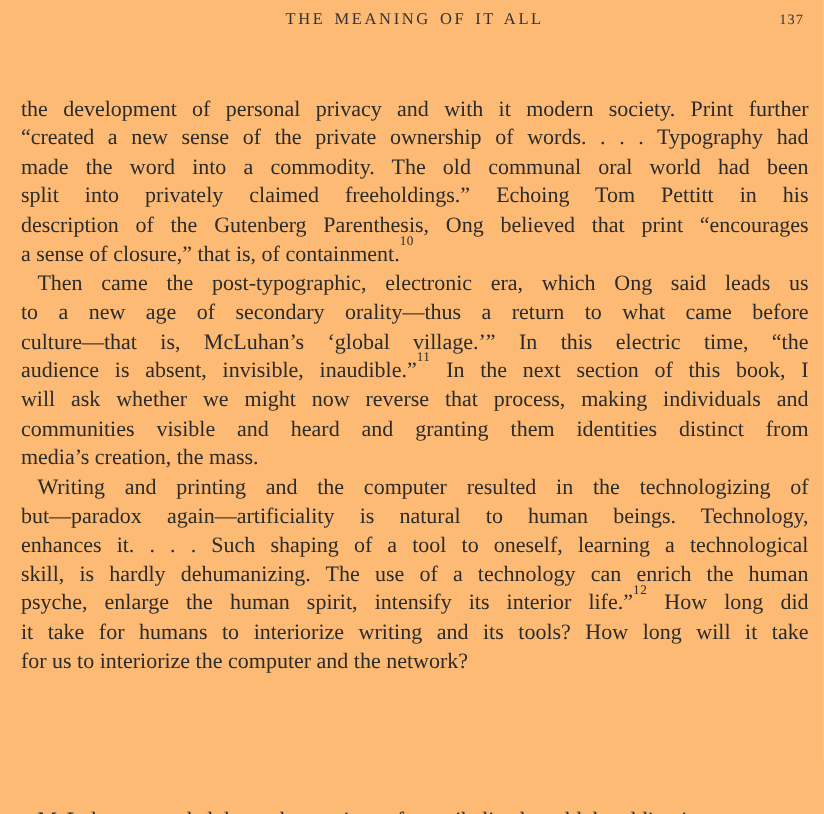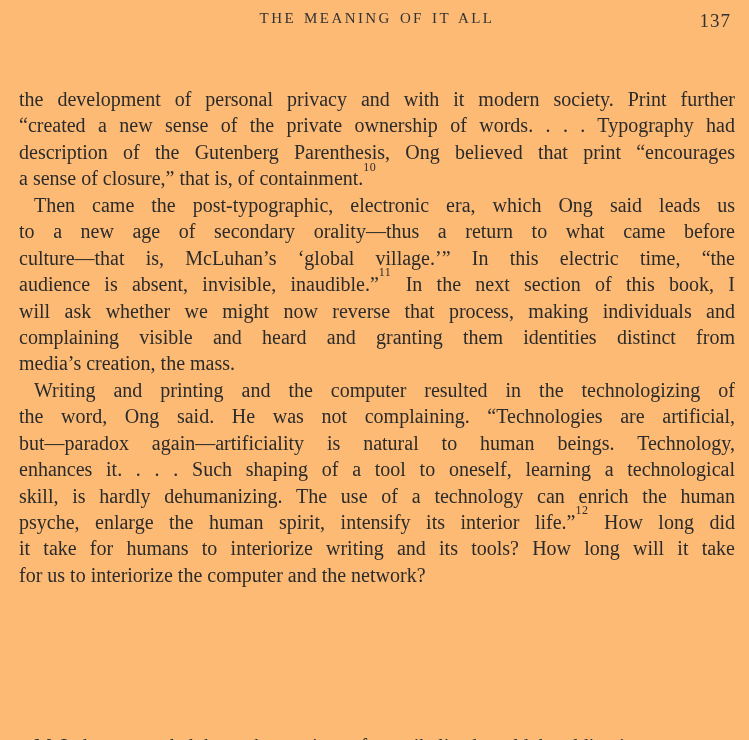--- a/index.html
+++ b/index.html
@@ -31,21 +31,21 @@
     font-size: 15px;
     letter-spacing: 2.4px;
     word-spacing: 2px;
     color: #333333;
     white-space: nowrap;
   }
   .page-number {
     position: absolute;
     right: 4px;
     top: 0;
-    font-size: 19px;
+    font-size: 13px;
     letter-spacing: 1px;
     color: #333333;
   }
   .text-block {
     position: absolute;
     top: 86px;
     left: 19px;
     width: 716px;
     font-size: 20px;
     color: #2b2b2b;
@@ -91,35 +91,36 @@
   <div class="running-head">
     <div class="running-title">THE MEANING OF IT ALL</div>
     <div class="page-number">137</div>
   </div>
 
   <div class="text-block">
 
   <div class="para">
         <div class="line">the development of personal privacy and with it modern society. Print further</div>
         <div class="line">“created a new sense of the private ownership of words. . . . Typography had</div>
+        <div class="line">made the word into a commodity. The old communal oral world had been</div>
+        <div class="line">split into privately claimed freeholdings.” Echoing Tom Pettitt in his</div>
         <div class="line">description of the Gutenberg Parenthesis, Ong believed that print “encourages</div>
         <div class="line last-line">a sense of closure,” that is, of containment.<sup class="fnref">10</sup></div>
       </div>
       <div class="para indent-first">
         <div class="line first-line">Then came the post-typographic, electronic era, which Ong said leads us</div>
         <div class="line">to a new age of secondary orality—thus a return to what came before</div>
         <div class="line">culture—that is, McLuhan’s ‘global village.’” In this electric time, “the</div>
         <div class="line">audience is absent, invisible, inaudible.”<sup class="fnref">11</sup> In the next section of this book, I</div>
         <div class="line">will ask whether we might now reverse that process, making individuals and</div>
-        <div class="line">complaining visible and heard and granting them identities distinct from</div>
+        <div class="line">communities visible and heard and granting them identities distinct from</div>
         <div class="line last-line">media’s creation, the mass.</div>
       </div>
       <div class="para indent-first">
         <div class="line first-line">Writing and printing and the computer resulted in the technologizing of</div>
-        <div class="line">the word, Ong said. He was not complaining. “Technologies are artificial,</div>
         <div class="line">but—paradox again—artificiality is natural to human beings. Technology,</div>
         <div class="line">enhances it. . . . Such shaping of a tool to oneself, learning a technological</div>
         <div class="line">skill, is hardly dehumanizing. The use of a technology can enrich the human</div>
         <div class="line">psyche, enlarge the human spirit, intensify its interior life.”<sup class="fnref">12</sup> How long did</div>
         <div class="line">it take for humans to interiorize writing and its tools? How long will it take</div>
         <div class="line last-line">for us to interiorize the computer and the network?</div>
       </div>
     </div>
 
   <div class="partial-line">McLuhan expanded these observations of a retribalized world, heralding in</div>

